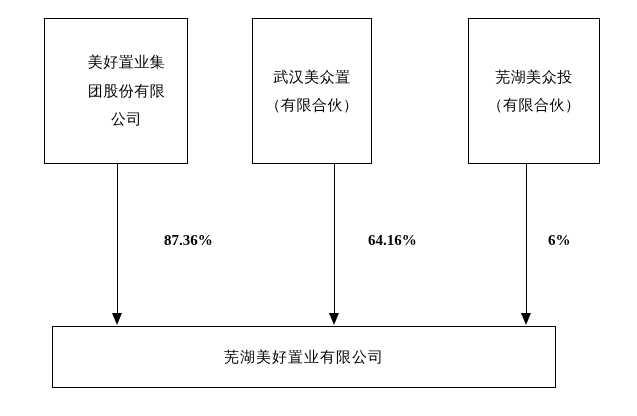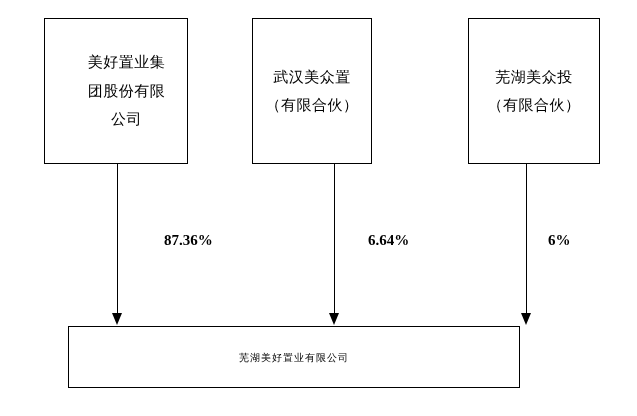--- a/index.html
+++ b/index.html
@@ -53,25 +53,25 @@
   }
   #parent-2 {
     left: 452px;
     top: 18px;
     width: 132px;
     height: 146px;
     margin-left: 16px;
   }
   
   #child-0 {
-    left: 68px;
+    left: 52px;
     top: 326px;
-    width: 452px;
+    width: 504px;
     height: 62px;
-    font-size: 10px;
+    font-size: 15px;
     letter-spacing: 1px;
   }
   
   .connector {
     position: absolute;
     width: 1px;
     background: #000000;
   }
   #connector-0 { left: 117px; top: 164px; height: 150px; }
   #connector-1 { left: 334px; top: 164px; height: 150px; }
@@ -121,20 +121,20 @@
   <div class="connector" id="connector-0"></div>
   <div class="arrowhead" id="arrow-0"></div>
 
   <div class="connector" id="connector-1"></div>
   <div class="arrowhead" id="arrow-1"></div>
 
   <div class="connector" id="connector-2"></div>
   <div class="arrowhead" id="arrow-2"></div>
 
   <div class="pct-label" id="pct-0">87.36%</div>
-  <div class="pct-label" id="pct-1">6.64%</div>
+  <div class="pct-label" id="pct-1">64.16%</div>
   <div class="pct-label" id="pct-2">6%</div>
 
   <div class="node" id="child-0">
     <span class="line">芜湖美好置业有限公司</span>
   </div>
 
 </div>
 
 </body></html>

